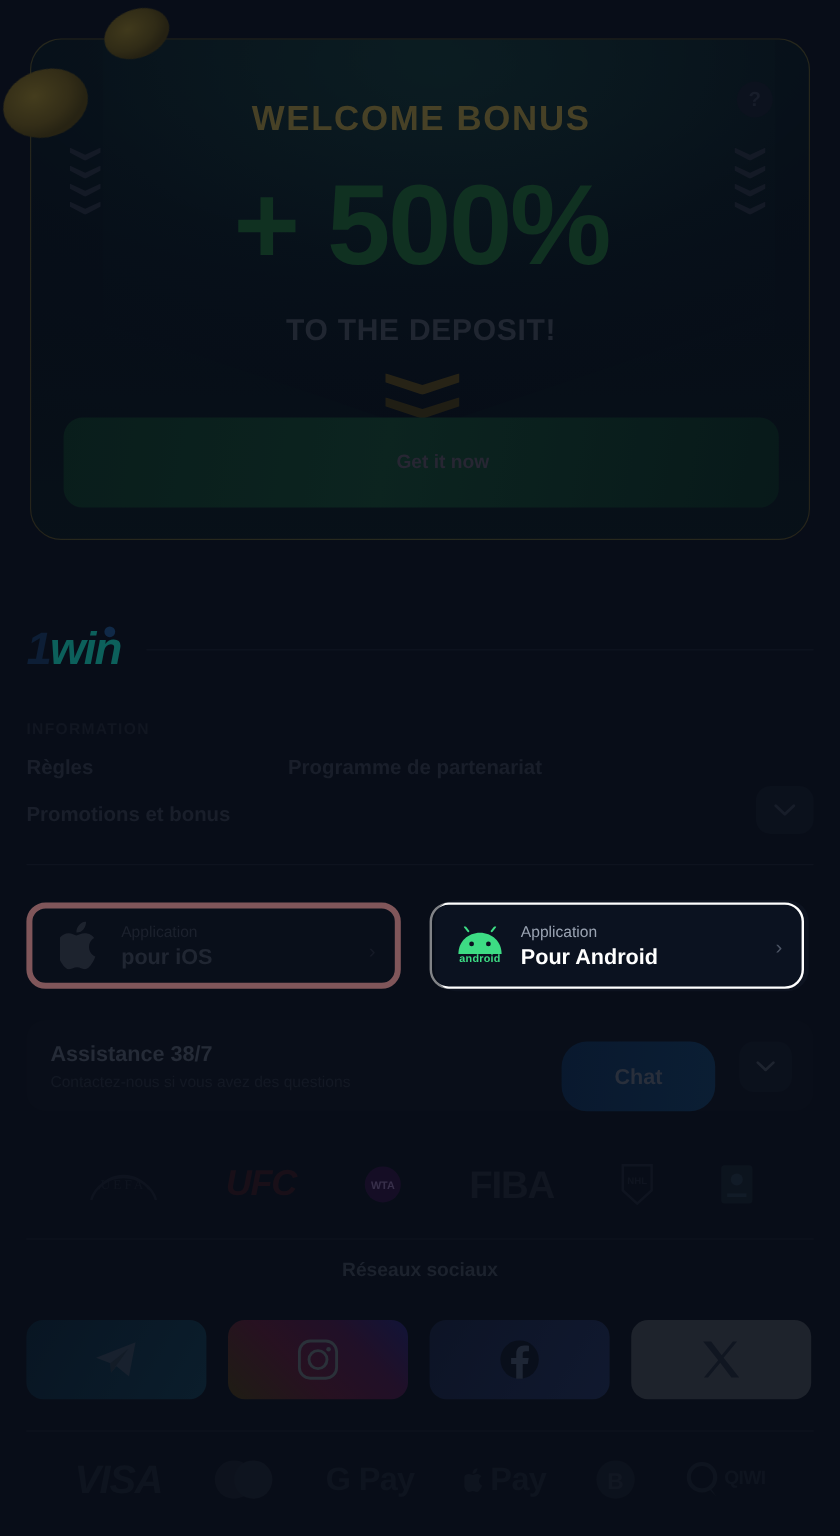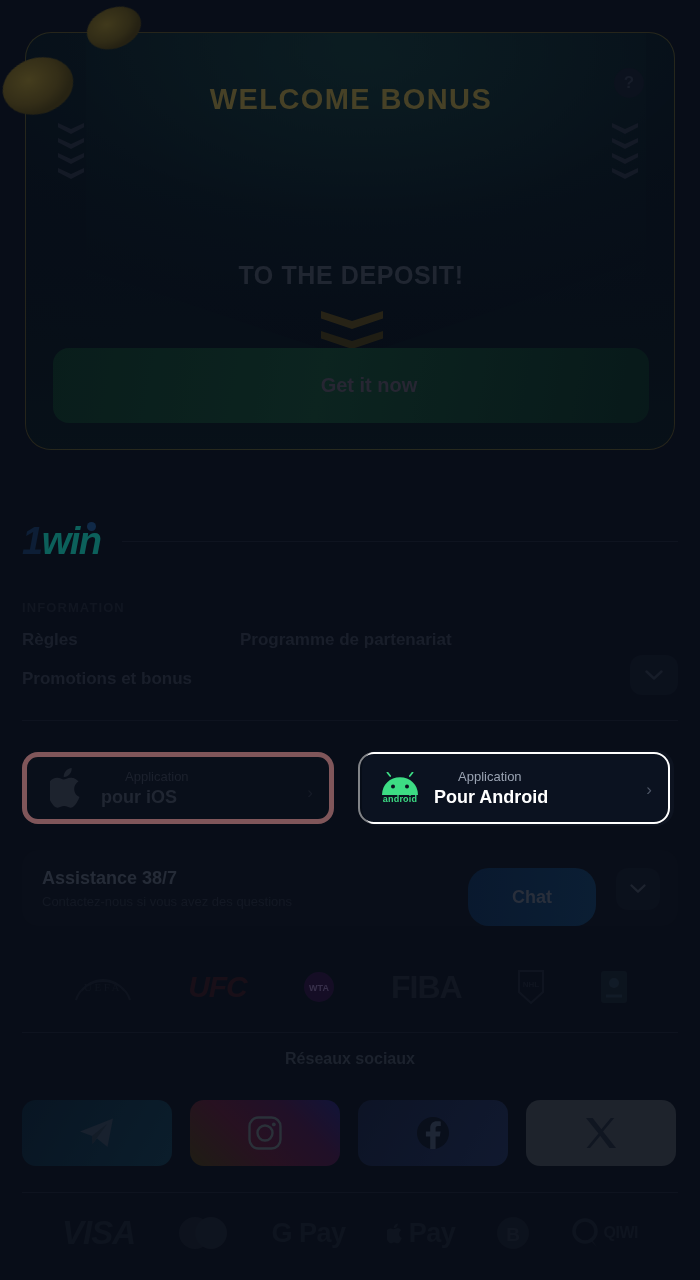--- a/index.html
+++ b/index.html
@@ -48,21 +48,21 @@
   .hero-sub {
     position: absolute; left: 0; top: 228px; width: 650px; text-align: center;
     font-size: 25px; font-weight: 700; letter-spacing: 0.6px;
     color: #3d4452;
   }
   .cta-btn {
     position: absolute; left: 27px; top: 315px; width: 596px; height: 75px;
     border-radius: 16px;
     background: linear-gradient(100deg, #0f3327 0%, #14402f 45%, #0c2b24 100%);
     display: flex; align-items: center; justify-content: center;
-    font-size: 20px; font-weight: 700; color: #4b4556;
+    font-size: 16px; font-weight: 700; color: #4b4556;
     border: none; cursor: pointer; padding-left: 36px;
   }
   .chev-col { position: absolute; width: 30px; }
   .chev-col.left  { left: 32px;  top: 90px; }
   .chev-col.right { right: 32px; top: 90px; }
   .chev-col i {
     display: block; width: 26px; height: 11px; margin-bottom: 4px;
     background: #252c3c;
     clip-path: polygon(0 0, 50% 55%, 100% 0, 100% 38%, 50% 100%, 0 38%);
   }
@@ -121,21 +121,21 @@
   .app-card {
     width: 312px; height: 72px; border-radius: 16px;
     background: #0f1624; border: 5px solid #fca5a5;
     display: flex; align-items: center; padding: 0 16px; position: relative; cursor: pointer;
   }
   .app-card.focused {
     background: #0b1220; border: 2px solid #ffffff;
   }
   .app-ico { width: 48px; display: flex; align-items: center; justify-content: center; }
   .app-txt { margin-left: 10px; }
-  .app-top { font-size: 13px; color: #333a4a; line-height: 1.35; margin-left: 24px; }
+  .app-top { font-size: 13px; color: #333a4a; line-height: 1.35; }
   .app-bot { font-size: 18px; font-weight: 700; color: #3d4554; line-height: 1.25; }
   .app-card.focused .app-top { color: #9aa3b2; }
   .app-card.focused .app-bot { color: #ffffff; }
   .app-arrow { position: absolute; right: 16px; top: 26px; color: #262d3d; font-size: 17px; }
   .app-card.focused .app-arrow { color: #4d5565; }
   .android-word { font-size: 9px; font-weight: 700; color: #3ddc84; letter-spacing: .2px; margin-top: -2px; }
 
   .support {
     position: absolute; left: 22px; top: 380px; width: 656px; height: 76px;
     border-radius: 16px; background: #0f1522; display: flex; align-items: center; padding: 0 20px;
@@ -204,20 +204,21 @@
           <i></i>
       </div>
       <div class="chev-col right">
         <i></i>
           <i></i>
           <i></i>
           <i></i>
       </div>
 
       <div class="hero-title">WELCOME BONUS</div>
+      <div class="hero-big">+ 500%</div>
       <div class="hero-sub">TO THE DEPOSIT!</div>
 
       <div class="gold-chevs">
           <i></i>
           <i></i>
         </div>
 
       <button class="cta-btn">Get it now</button>
 
       <button class="help-btn">?</button>

